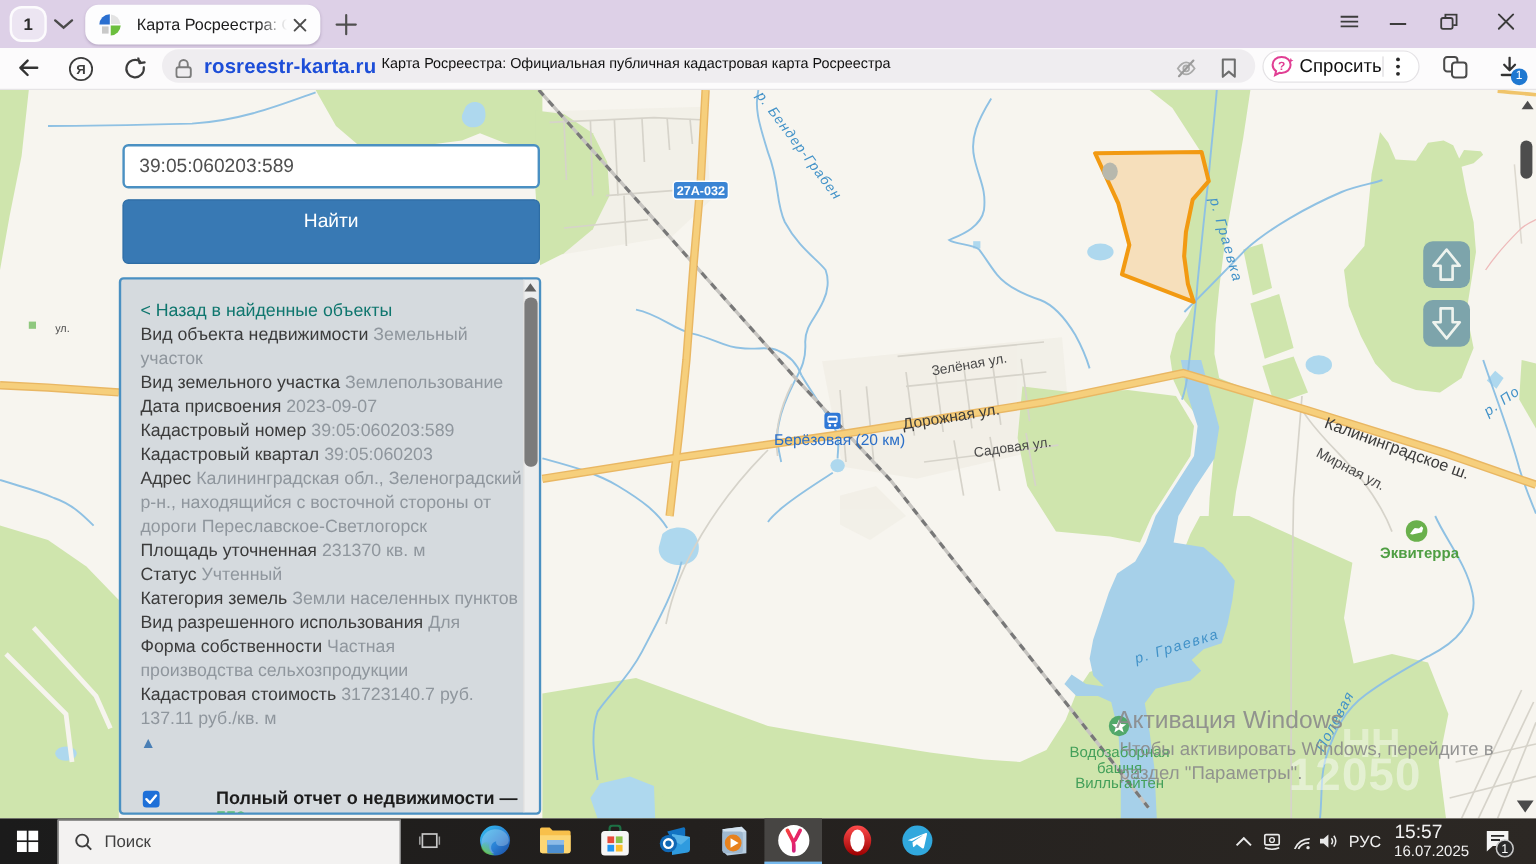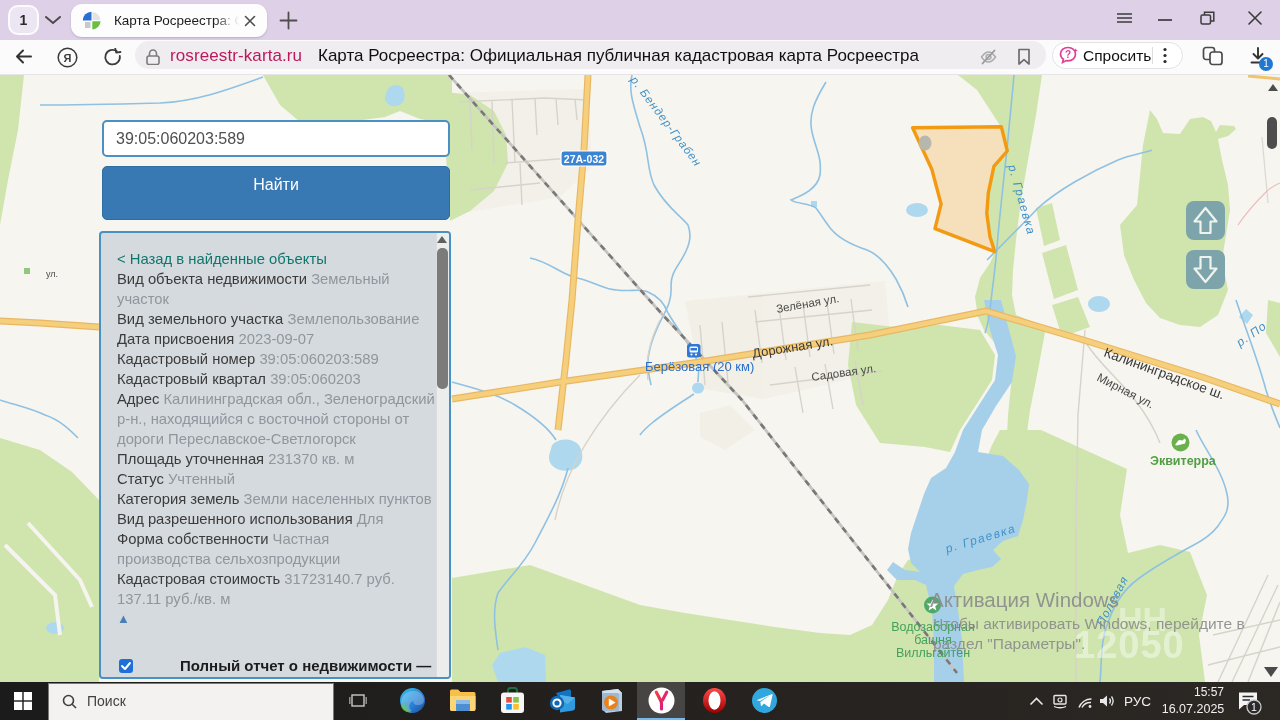--- a/index.html
+++ b/index.html
@@ -13,21 +13,21 @@
             background:rgba(255,255,255,0.45); border:2px solid rgba(255,255,255,0.85);
             color:#2c2c2c; font-size:14px; font-weight:bold; text-align:center; line-height:26px; }
   #tab { position:absolute; left:71px; top:4px; width:196px; height:33px; background:#fdfdfe; border-radius:11px;
          box-shadow:0 1px 2px rgba(90,70,110,0.25); }
   #tabtitle { position:absolute; left:43px; top:9px; width:129px; height:17px; font-size:13.5px; color:#1c1c1c;
               white-space:nowrap; overflow:hidden;
               -webkit-mask-image:linear-gradient(90deg,#000 78%,transparent 97%);
               mask-image:linear-gradient(90deg,#000 78%,transparent 97%); }
   #toolbar { position:absolute; left:0; top:40px; width:1280px; height:35px; background:#fcfbfc; border-bottom:1px solid #e6e4e6; }
   #urlbar { position:absolute; left:135px; top:41px; width:911px; height:28px; background:#efedf0; border-radius:14px; }
-  #urltext { position:absolute; left:170px; top:46px; font-size:17px; color:#be185d; letter-spacing:0.1px;}
+  #urltext { position:absolute; left:170px; top:46px; font-size:17px; color:#1d4ed8; letter-spacing:0.1px;font-weight:bold;}
   #pagetitle { position:absolute; left:318px; top:46px; font-size:16.5px; color:#101010; }
   #askbtn { position:absolute; left:1052px; top:42px; width:131px; height:27px; background:#fff; border:1px solid #e4e2e5; border-radius:14px; }
   #asktext { position:absolute; left:1083px; top:47px; font-size:15.5px; color:#101010; }
 
   
   #searchinput { position:absolute; left:102px; top:120px; width:348px; height:37px; background:#fff;
                  border:2px solid #4a90c2; border-radius:5px; font-size:16px; color:#4f4f4f; line-height:33px; padding-left:12px; }
   #findbtn { position:absolute; left:102px; top:166px; width:348px; height:54px; background:#3879b4;
              border:1px solid #2e6da4; border-radius:5px; color:#fff; font-size:16px; text-align:center; line-height:36px; }
   #infopanel { position:absolute; left:99px; top:231px; width:352px; height:448px; background:#d5dade;
@@ -284,21 +284,21 @@
 <svg class="abs" style="left:103px;top:48px;" width="19" height="19" viewBox="0 0 19 19">
   <path d="M13.8 3.2 A7.3 7.3 0 1 0 16.8 8" fill="none" stroke="#3c3c3c" stroke-width="1.8" stroke-linecap="round"></path>
   <path d="M12.2 0.2 L13.2 4.6 L17.5 4.0" fill="none" stroke="#3c3c3c" stroke-width="1.8" stroke-linecap="round" stroke-linejoin="round"></path>
 </svg>
 <div id="urlbar"></div>
 <svg class="abs" style="left:146px;top:49px;" width="14" height="16">
   <rect x="1" y="7" width="12" height="8.5" rx="2" fill="none" stroke="#7c7c7c" stroke-width="1.6"></rect>
   <path d="M3.5 7 L3.5 4.5 A3.5 3.5 0 0 1 10.5 4.5 L10.5 7" fill="none" stroke="#7c7c7c" stroke-width="1.6"></path>
 </svg>
 <div id="urltext">rosreestr-karta.ru</div>
-<div id="pagetitle" style="font-size:17px;">Карта Росреестра: Официальная публичная кадастровая карта Росреестра</div>
+<div id="pagetitle" style="font-size:12px;">Карта Росреестра: Официальная публичная кадастровая карта Росреестра</div>
 
 <svg class="abs" style="left:980px;top:49px;" width="17" height="16">
   <path d="M1.5 8 C4 4.5 7 3 8.5 3 C10 3 13 4.5 15.5 8 C13 11.5 10 13 8.5 13 C7 13 4 11.5 1.5 8 Z" fill="none" stroke="#ababab" stroke-width="1.5"></path>
   <circle cx="8.5" cy="8" r="2.4" fill="none" stroke="#ababab" stroke-width="1.5"></circle>
   <path d="M2.5 14.5 L14.5 1.5" stroke="#9a9a9a" stroke-width="1.8" stroke-linecap="round"></path>
 </svg>
 
 <svg class="abs" style="left:1017px;top:48px;" width="14" height="18">
     <path d="M2 1.5 L12 1.5 L12 16 L7 11.7 L2 16 Z" fill="none" stroke="#6d6d6d" stroke-width="1.7" stroke-linejoin="round"></path>
   </svg>
@@ -476,21 +476,21 @@
   <svg class="abs" style="left:1077px;top:13px;" width="16" height="13">
     <path d="M2 12.5 A 13 13 0 0 1 14.5 4" stroke="#e8e8e8" stroke-width="1.5" fill="none"></path>
     <path d="M5 12.5 A 9.5 9.5 0 0 1 14 7.5" stroke="#e8e8e8" stroke-width="1.5" fill="none"></path>
     <circle cx="13" cy="11.5" r="1.4" fill="#e8e8e8"></circle>
   </svg>
   <svg class="abs" style="left:1099px;top:12px;" width="17" height="14">
     <path d="M1 5 L4 5 L8 1.5 L8 12.5 L4 9 L1 9 Z" fill="#e8e8e8"></path>
     <path d="M10.5 4.5 Q12.5 7 10.5 9.5 M12.5 2.5 Q15.8 7 12.5 11.5" stroke="#e8e8e8" stroke-width="1.3" fill="none"></path>
   </svg>
   <div class="abs" style="left:1124px;top:12px;color:#f0f0f0;font-size:13.5px;">РУС</div>
-  <div class="abs" style="left:1162px;top:3px;width:62px;text-align:right;color:#f0f0f0;font-size:12px;">15:57</div>
+  <div class="abs" style="left:1162px;top:3px;width:62px;text-align:left;color:#f0f0f0;font-size:16px;">15:57</div>
   <div class="abs" style="left:1157px;top:20px;width:72px;text-align:center;color:#f0f0f0;font-size:12.5px;">16.07.2025</div>
   <svg class="abs" style="left:1238px;top:9px;" width="24" height="24">
     <path d="M1 1.5 L19 1.5 L19 14 L6 14 L1 18.5 Z" fill="#f4f4f4"></path>
     <path d="M4.5 5.5 L15.5 5.5 M4.5 9 L12 9" stroke="#2b2b2b" stroke-width="1.5"></path>
     <circle cx="16" cy="16" r="7" fill="#2a2a2a" stroke="#c8c8c8" stroke-width="1.3"></circle>
     <text x="16" y="20" font-size="10.5" fill="#fff" text-anchor="middle" font-family="Liberation Sans, sans-serif">1</text>
   </svg>
 </div>
 
 </body></html>

